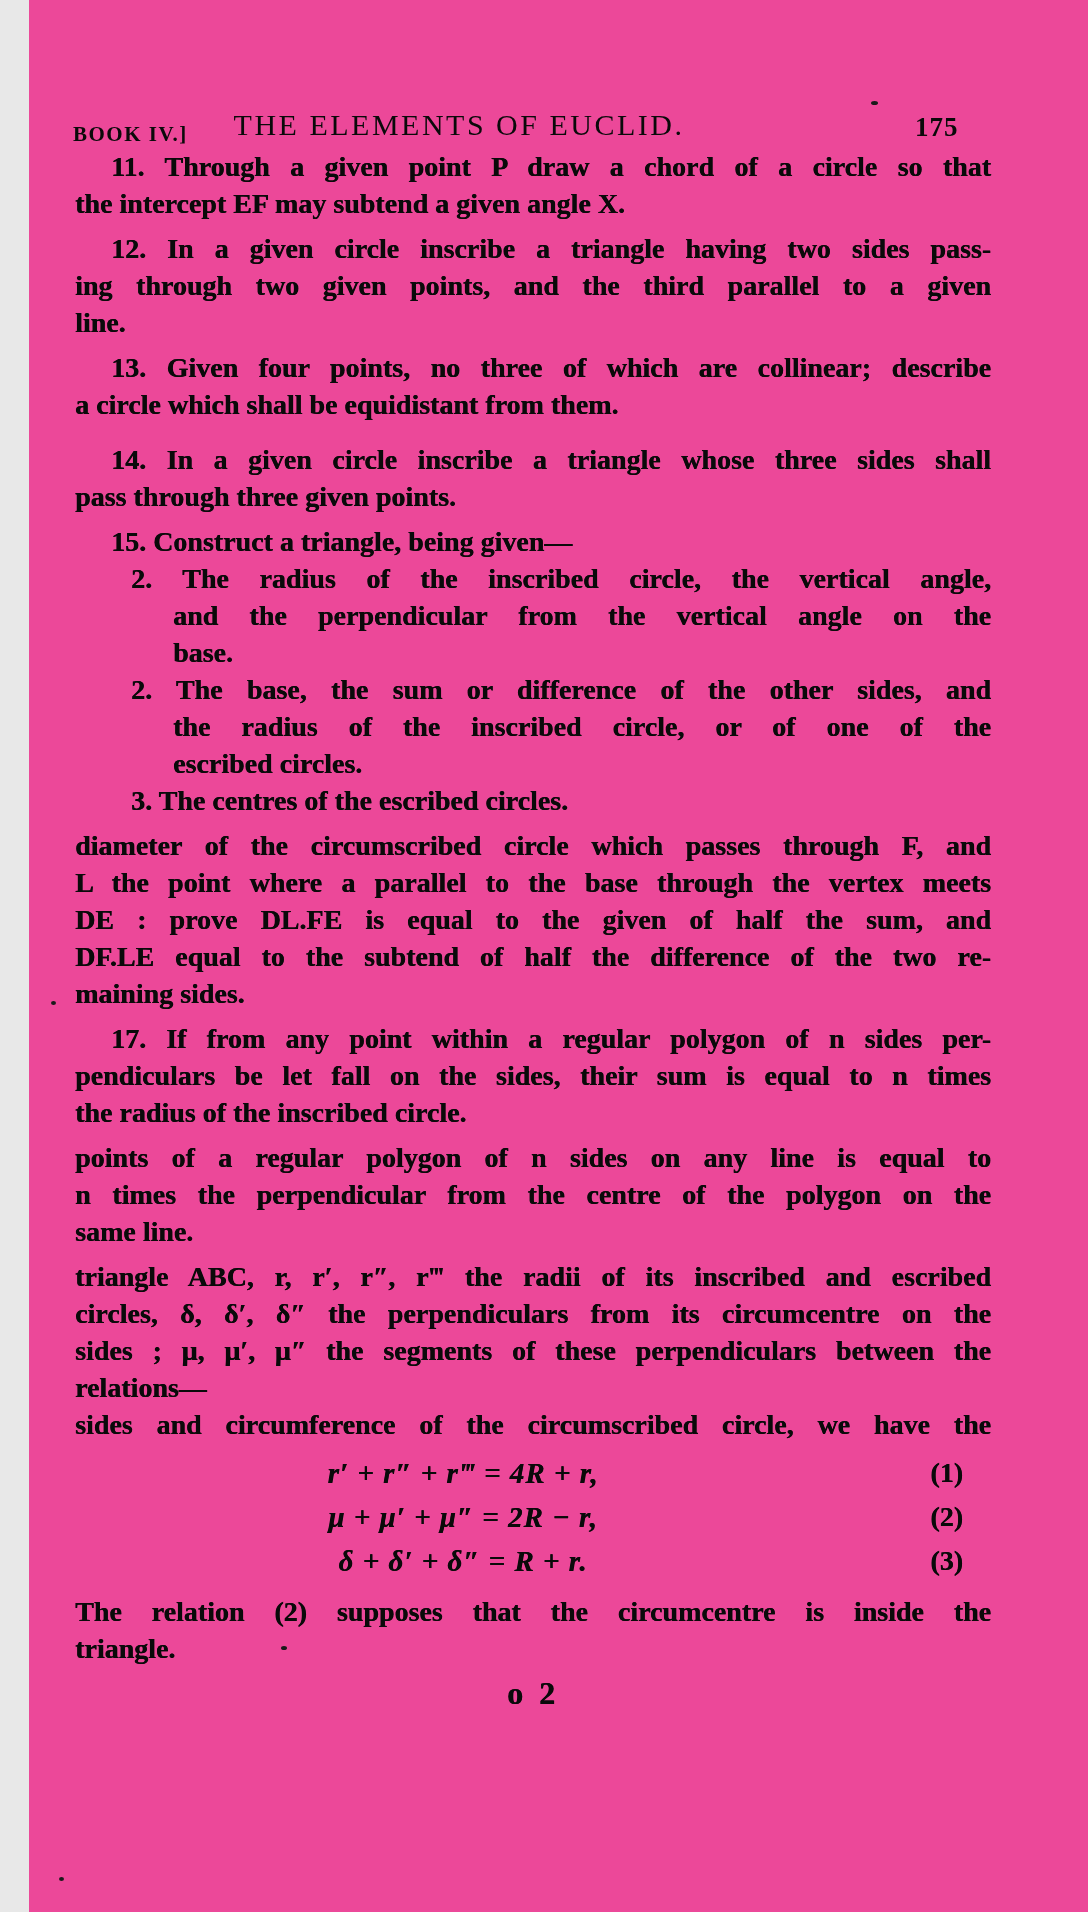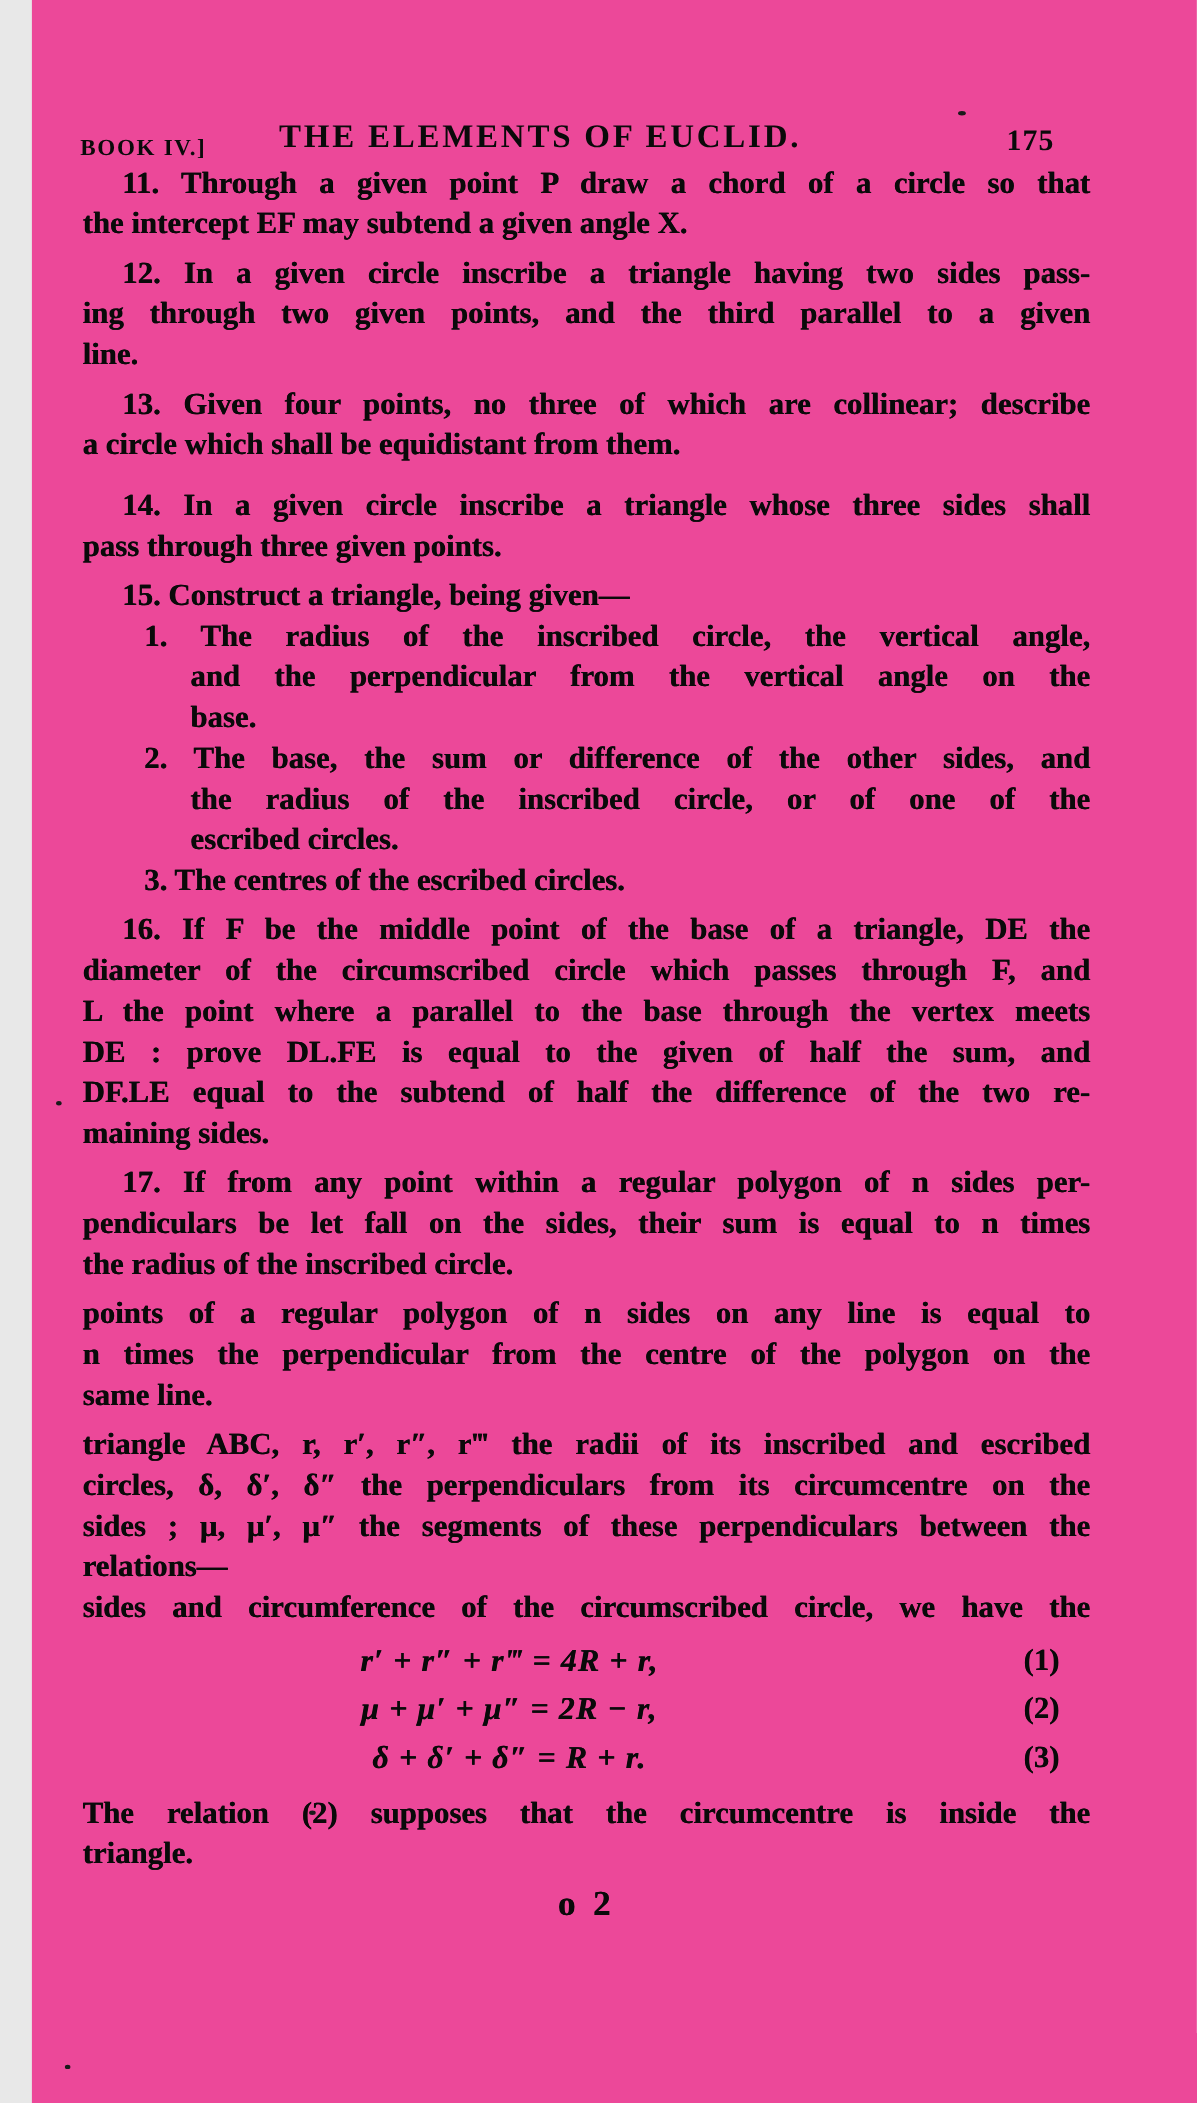--- a/index.html
+++ b/index.html
@@ -13,22 +13,22 @@
     overflow:hidden;
     margin-left:29px;
   }
   
   .runhead{position:absolute;top:108px;left:0;width:1088px;height:48px;}
   .book-label{
     position:absolute;left:44px;top:14px;
     font-size:21px;letter-spacing:1.5px;font-weight:700;
   }
   .page-title{
-    position:absolute;left:212px;top:0;width:500px;
-    font-size:30px;letter-spacing:2.5px;text-align:center;font-weight:700;
+    position:absolute;left:180px;top:0;width:500px;
+    font-size:30px;letter-spacing:2.5px;text-align:center;font-weight:400;
   }
   .page-number{
     position:absolute;left:886px;top:4px;
     font-size:27px;letter-spacing:1px;font-weight:700;
   }
   
   .body-col{
     position:absolute;top:148px;left:46px;width:916px;
     font-size:28px;line-height:37px;
     text-shadow:0.4px 0 0 currentColor; 
@@ -96,31 +96,30 @@
       <div class="line">a circle which shall be equidistant from them.</div>
     </div>
 
     <div class="para gap-lg">
       <div class="line jl indent">14. In a given circle inscribe a triangle whose three sides shall</div>
       <div class="line">pass through three given points.</div>
     </div>
 
     <div class="para">
       <div class="line indent">15. Construct a triangle, being given—</div>
-      <div class="line jl sub-first">1. The radius of the inscribed circle, the vertical angle,</div>
+      <div class="line jl sub-first">2. The radius of the inscribed circle, the vertical angle,</div>
       <div class="line jl sub-cont">and the perpendicular from the vertical angle on the</div>
       <div class="line sub-cont">base.</div>
       <div class="line jl sub-first">2. The base, the sum or difference of the other sides, and</div>
       <div class="line jl sub-cont">the radius of the inscribed circle, or of one of the</div>
       <div class="line sub-cont">escribed circles.</div>
       <div class="line sub-first">3. The centres of the escribed circles.</div>
     </div>
 
     <div class="para">
-      <div class="line jl indent">16. If F be the middle point of the base of a triangle, DE the</div>
       <div class="line jl">diameter of the circumscribed circle which passes through F, and</div>
       <div class="line jl">L the point where a parallel to the base through the vertex meets</div>
       <div class="line jl">DE : prove DL.FE is equal to the given of half the sum, and</div>
       <div class="line jl">DF.LE equal to the subtend of half the difference of the two re-</div>
       <div class="line">maining sides.</div>
     </div>
 
     <div class="para">
       <div class="line jl indent">17. If from any point within a regular polygon of n sides per-</div>
       <div class="line jl">pendiculars be let fall on the sides, their sum is equal to n times</div>

